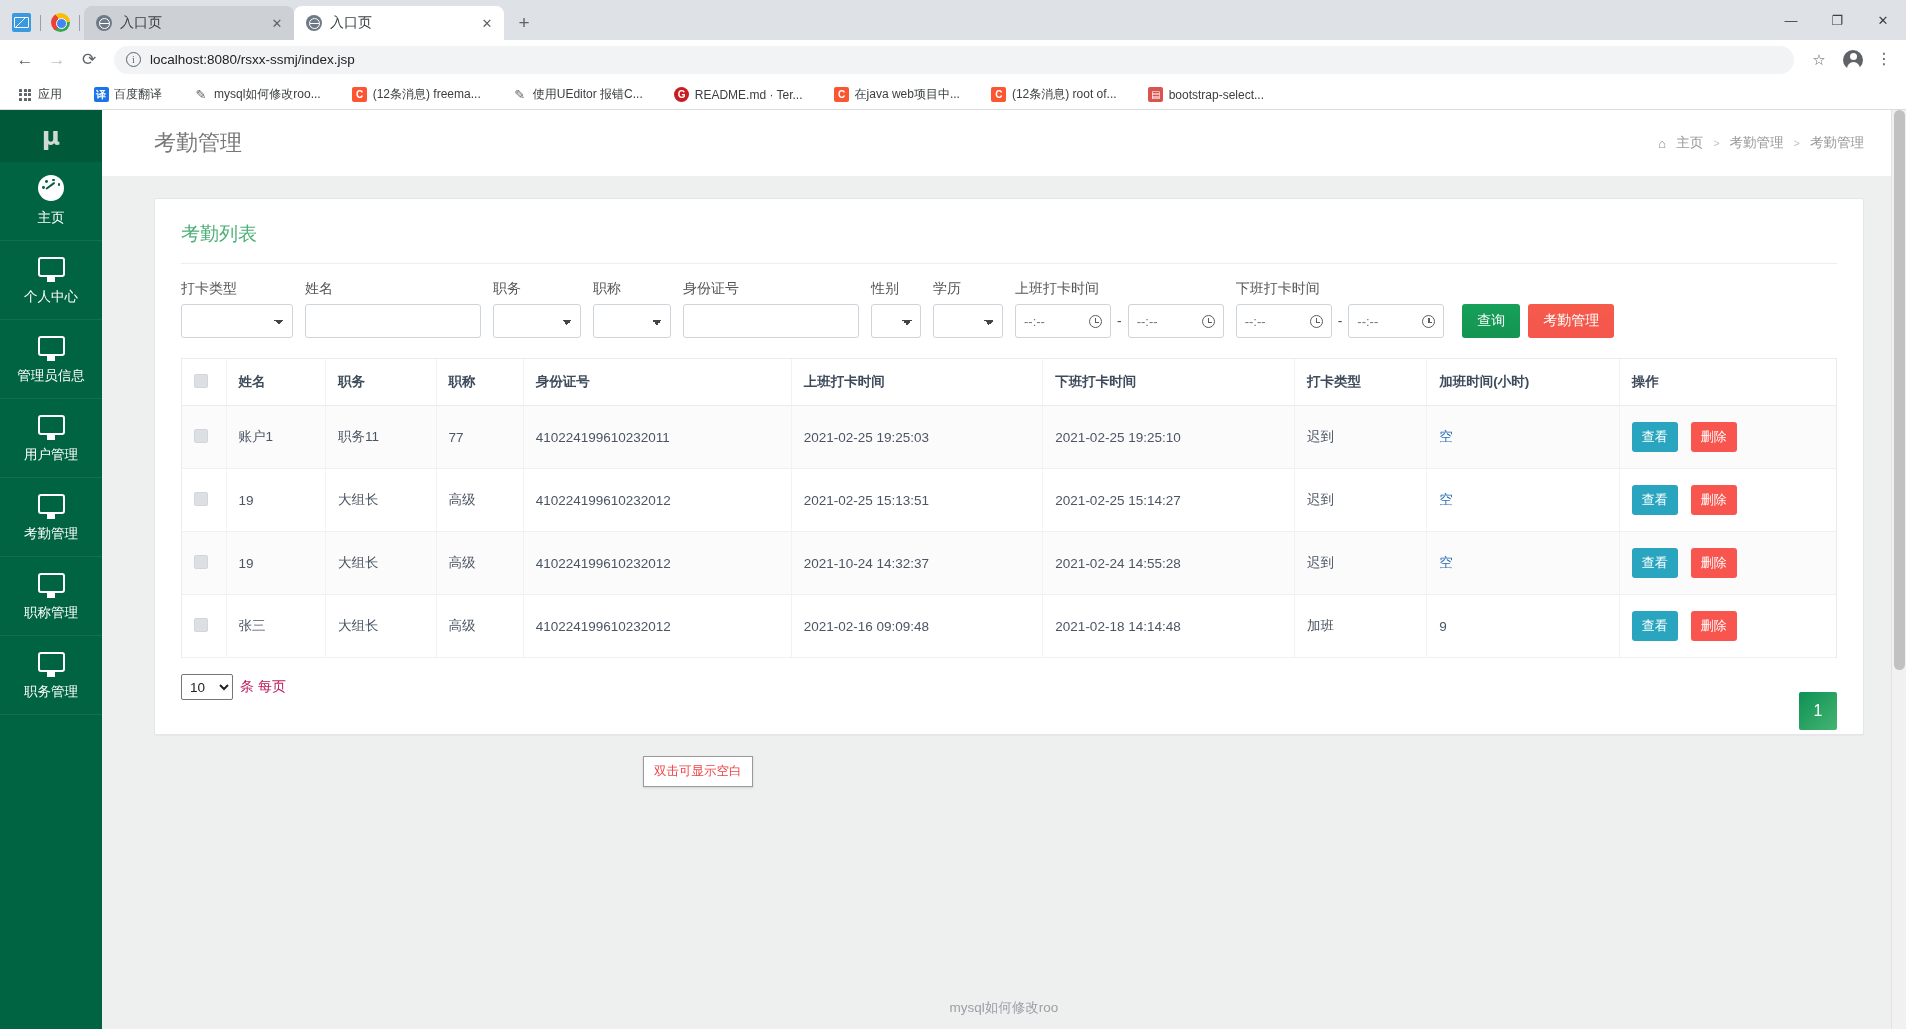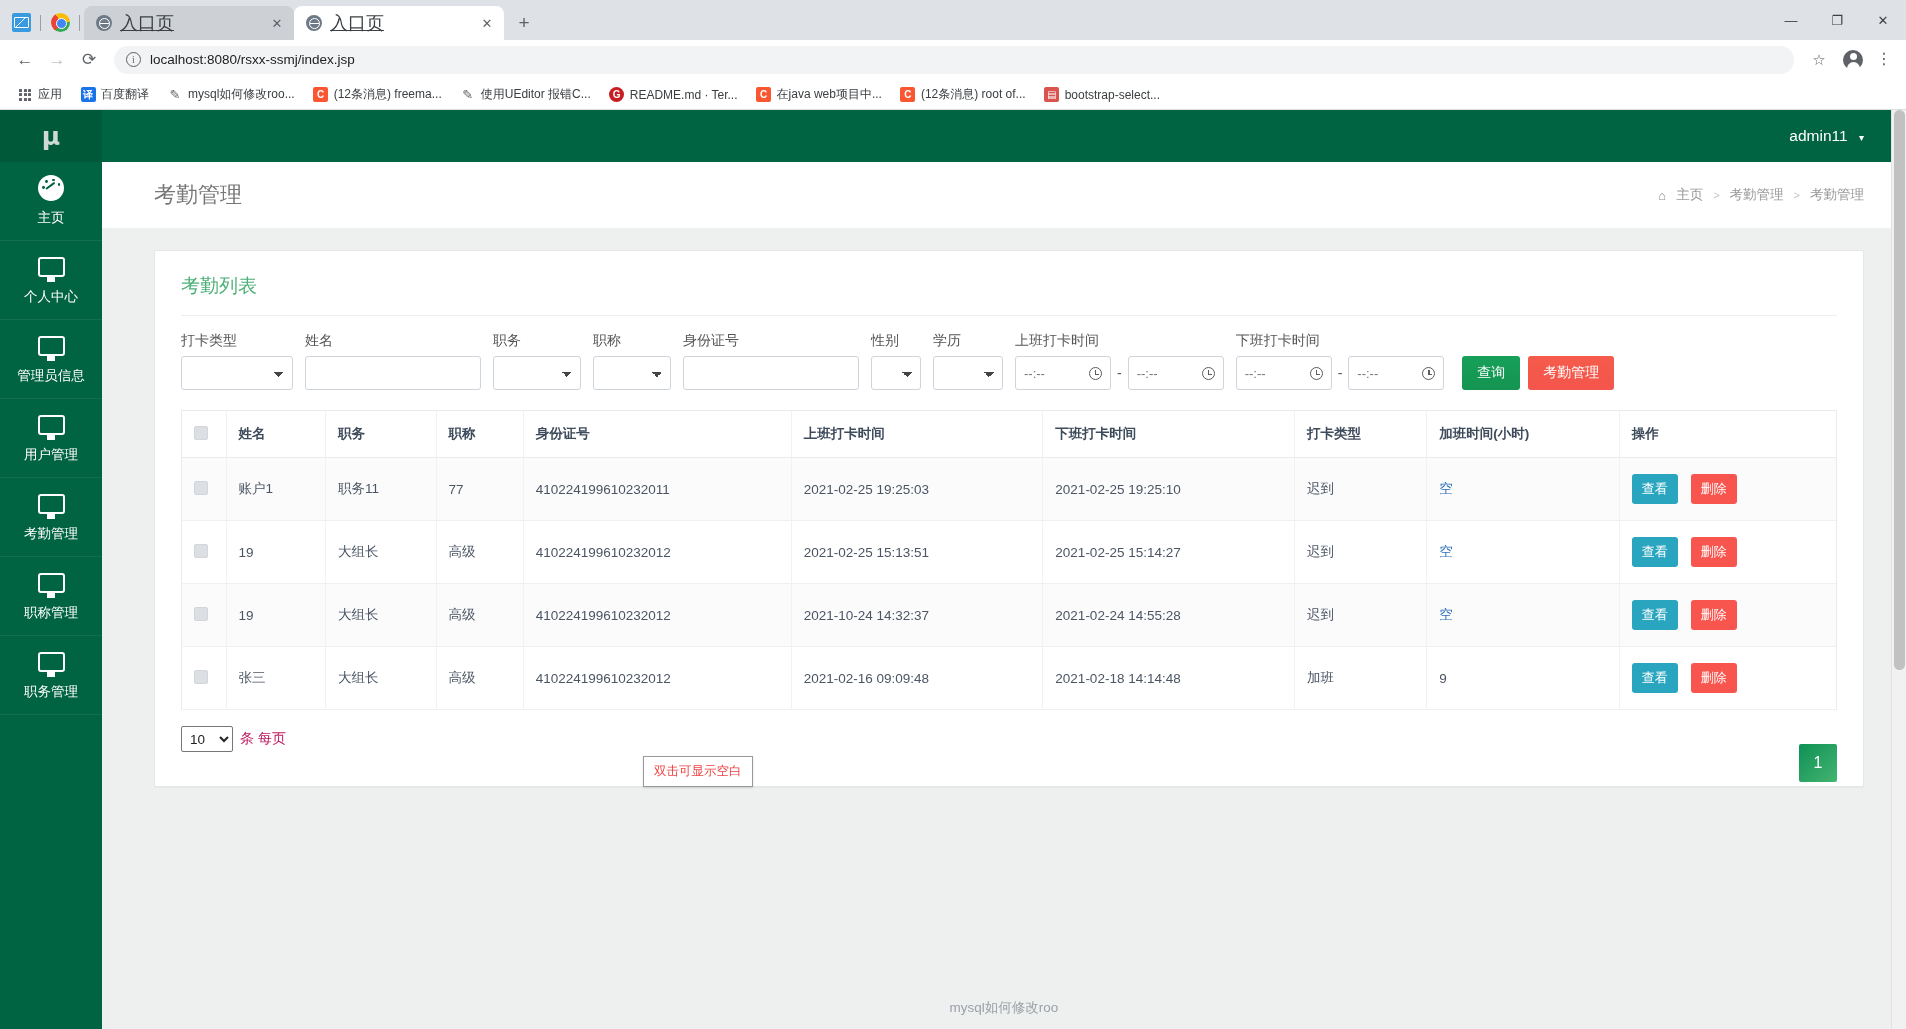--- a/index.html
+++ b/index.html
@@ -58,21 +58,21 @@
   .tab.active { background: #ffffff; }
   .tab .favicon {
     width: 16px; height: 16px; border-radius: 50%; background: #6e7a86; flex: 0 0 16px;
     position: relative;
   }
   .tab .favicon:before {
     content: ""; position: absolute; inset: 2.5px; border-radius: 50%;
     border: 1.3px solid #fff;
     background: linear-gradient(0deg, transparent 45%, #fff 45%, #fff 55%, transparent 55%);
   }
-  .tab .tablabel { flex: 1; white-space: nowrap; overflow: hidden; text-overflow: ellipsis; font-size: 18px; text-decoration: underline; }
+  .tab .tablabel { flex: 1; white-space: nowrap; overflow: hidden; text-overflow: ellipsis; font-size: 14px; }
   .tab .tabclose { width: 18px; height: 18px; display: flex; align-items: center; justify-content: center;
     color: #5f6368; font-size: 13px; border-radius: 50%; }
   .newtab {
     width: 28px; height: 28px; margin: 0 0 3px 6px; display: flex; align-items: center;
     justify-content: center; color: #5f6368; font-size: 19px; border-radius: 50%;
   }
 
   .toolbar {
     height: 40px; background: #fff; display: flex; align-items: center; padding: 0 10px; gap: 2px;
     border-bottom: 1px solid #fff;
@@ -101,21 +101,21 @@
     content: ""; position: absolute; left: 6.5px; top: 3.5px; width: 7px; height: 7px;
     border-radius: 50%; background: #fff;
   }
   .avatar-ico:after {
     content: ""; position: absolute; left: 3.5px; top: 12px; width: 13px; height: 8px;
     border-radius: 7px 7px 0 0; background: #fff;
   }
   .kebab { color: #5f6368; font-size: 16px; width: 24px; text-align: center; line-height: 0.8; }
 
   .bookmarks {
-    height: 30px; background: #fff; display: flex; align-items: center; padding: 0 10px; gap: 4px;
+    height: 30px; background: #fff; display: flex; align-items: center; padding: 0 10px; gap: 17px;
     border-bottom: 1px solid #dadce0;
   }
   .bm {
     display: flex; align-items: center; gap: 5px; padding: 3px 7px; border-radius: 4px;
     font-size: 12px; color: #3c4043; white-space: nowrap;
   }
   .bm .bmico { width: 16px; height: 16px; flex: 0 0 16px; display: flex; align-items: center; justify-content: center; }
   .grid-ico { display: grid; grid-template-columns: repeat(3, 3px); grid-template-rows: repeat(3, 3px); gap: 1.5px; }
   .grid-ico i { background: #5f6368; border-radius: 0.5px; display: block; width: 3px; height: 3px; }
   .sq { width: 15px; height: 15px; border-radius: 2px; display: flex; align-items: center;
@@ -446,26 +446,20 @@
       <div class="navitem">
         <span class="nico">
             <span class="monitor"></span>
           </span>
         <span>职务管理</span>
       </div>
     </div>
 
     <div class="rightcol">
 
-      <div class="topbar">
-        <div>
-          <span>admin11</span>
-          <span class="caret">▾</span>
-        </div>
-      </div>
 
       <div class="pagehead">
         <h1>考勤管理</h1>
         <div class="crumbs">
           <span class="home">⌂</span>
           <span>主页</span>
           <span class="sep">&gt;</span>
           <span>考勤管理</span>
           <span class="sep">&gt;</span>
           <span>考勤管理</span>

